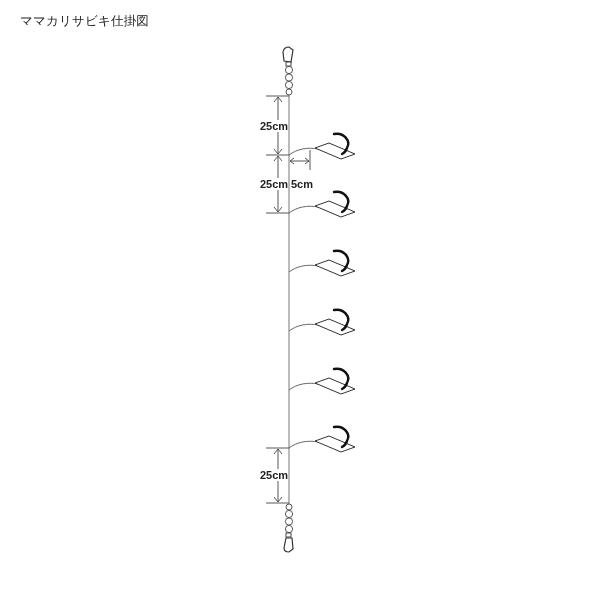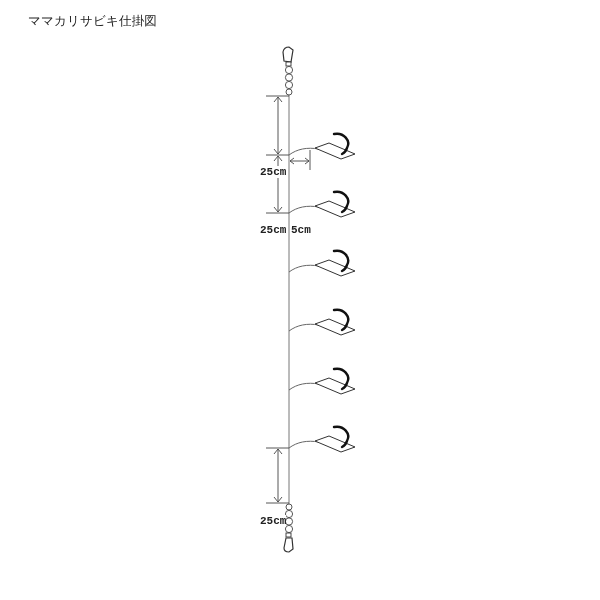--- a/index.html
+++ b/index.html
@@ -1,22 +1,22 @@
 <!DOCTYPE html>
 <html><head>
 <meta charset="utf-8">
 <style>
   html, body { margin:0; padding:0; background:#ffffff; }
   body { width:600px; height:600px; position:relative; overflow:hidden;
          font-family:"DejaVu Sans", sans-serif; }
-  .title { position:absolute; left:28px; top:13px; font-size:12.5px; color:#222;
+  .title { position:absolute; left:20px; top:13px; font-size:12.5px; color:#222;
            letter-spacing:0.2px; font-weight:500; }
   svg.rig { position:absolute; left:0; top:0; }
-  .dim-label { position:absolute; font-family:Liberation Mono, monospace; font-weight:bold;
-               font-size:11px; color:#222; background:#fff; line-height:12px;margin-top:46px; }
+  .dim-label { position:absolute; font-family:Liberation Sans, sans-serif; font-weight:bold;
+               font-size:11px; color:#222; background:#fff; line-height:12px; }
 </style>
 </head>
 <body>
 
 <div class="title">ママカリサビキ仕掛図</div>
 
 <svg class="rig" width="600" height="600" viewBox="0 0 600 600">
   <defs>
     <g id="hook-unit">
 

